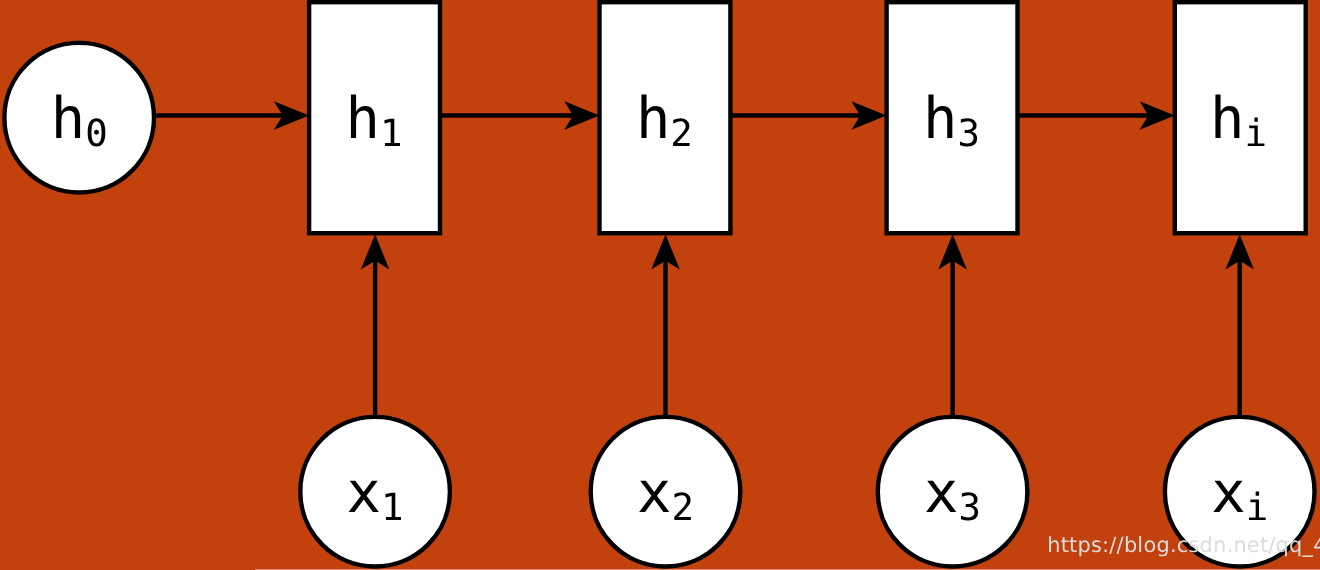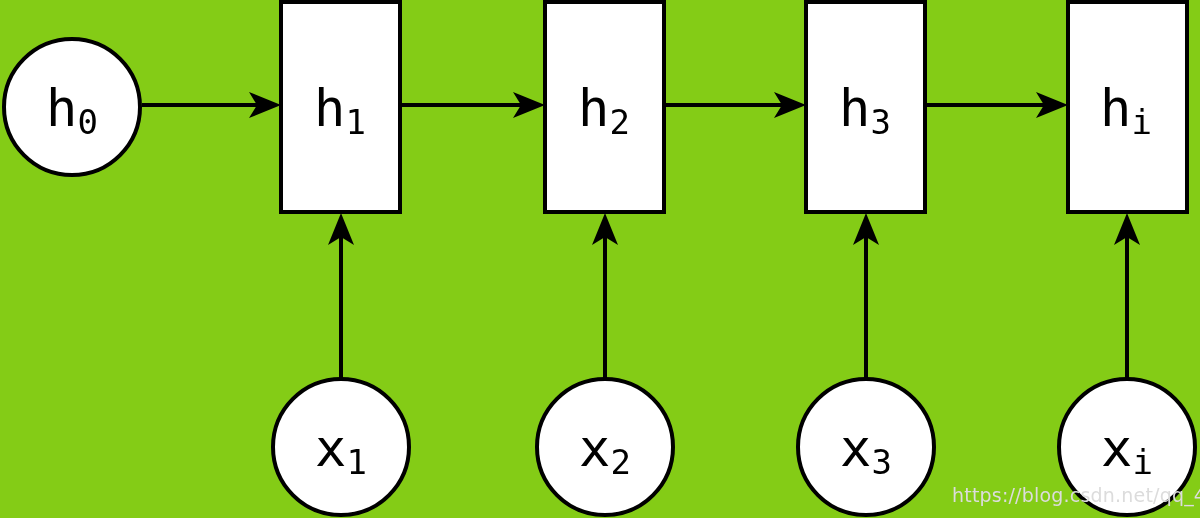--- a/index.html
+++ b/index.html
@@ -8,21 +8,21 @@
     padding: 0;
     background: #ffffff;
   }
   body {
     font-family: "DejaVu Sans Mono", monospace;
   }
   #canvas {
     position: relative;
     width: 1200px;
     height: 518px;
-    background: #84cc16;
+    background: #c2410c;
     overflow: hidden;
   }
   #diagram-svg {
     position: absolute;
     top: 0;
     left: 0;
     width: 1200px;
     height: 518px;
     display: block;
   }

